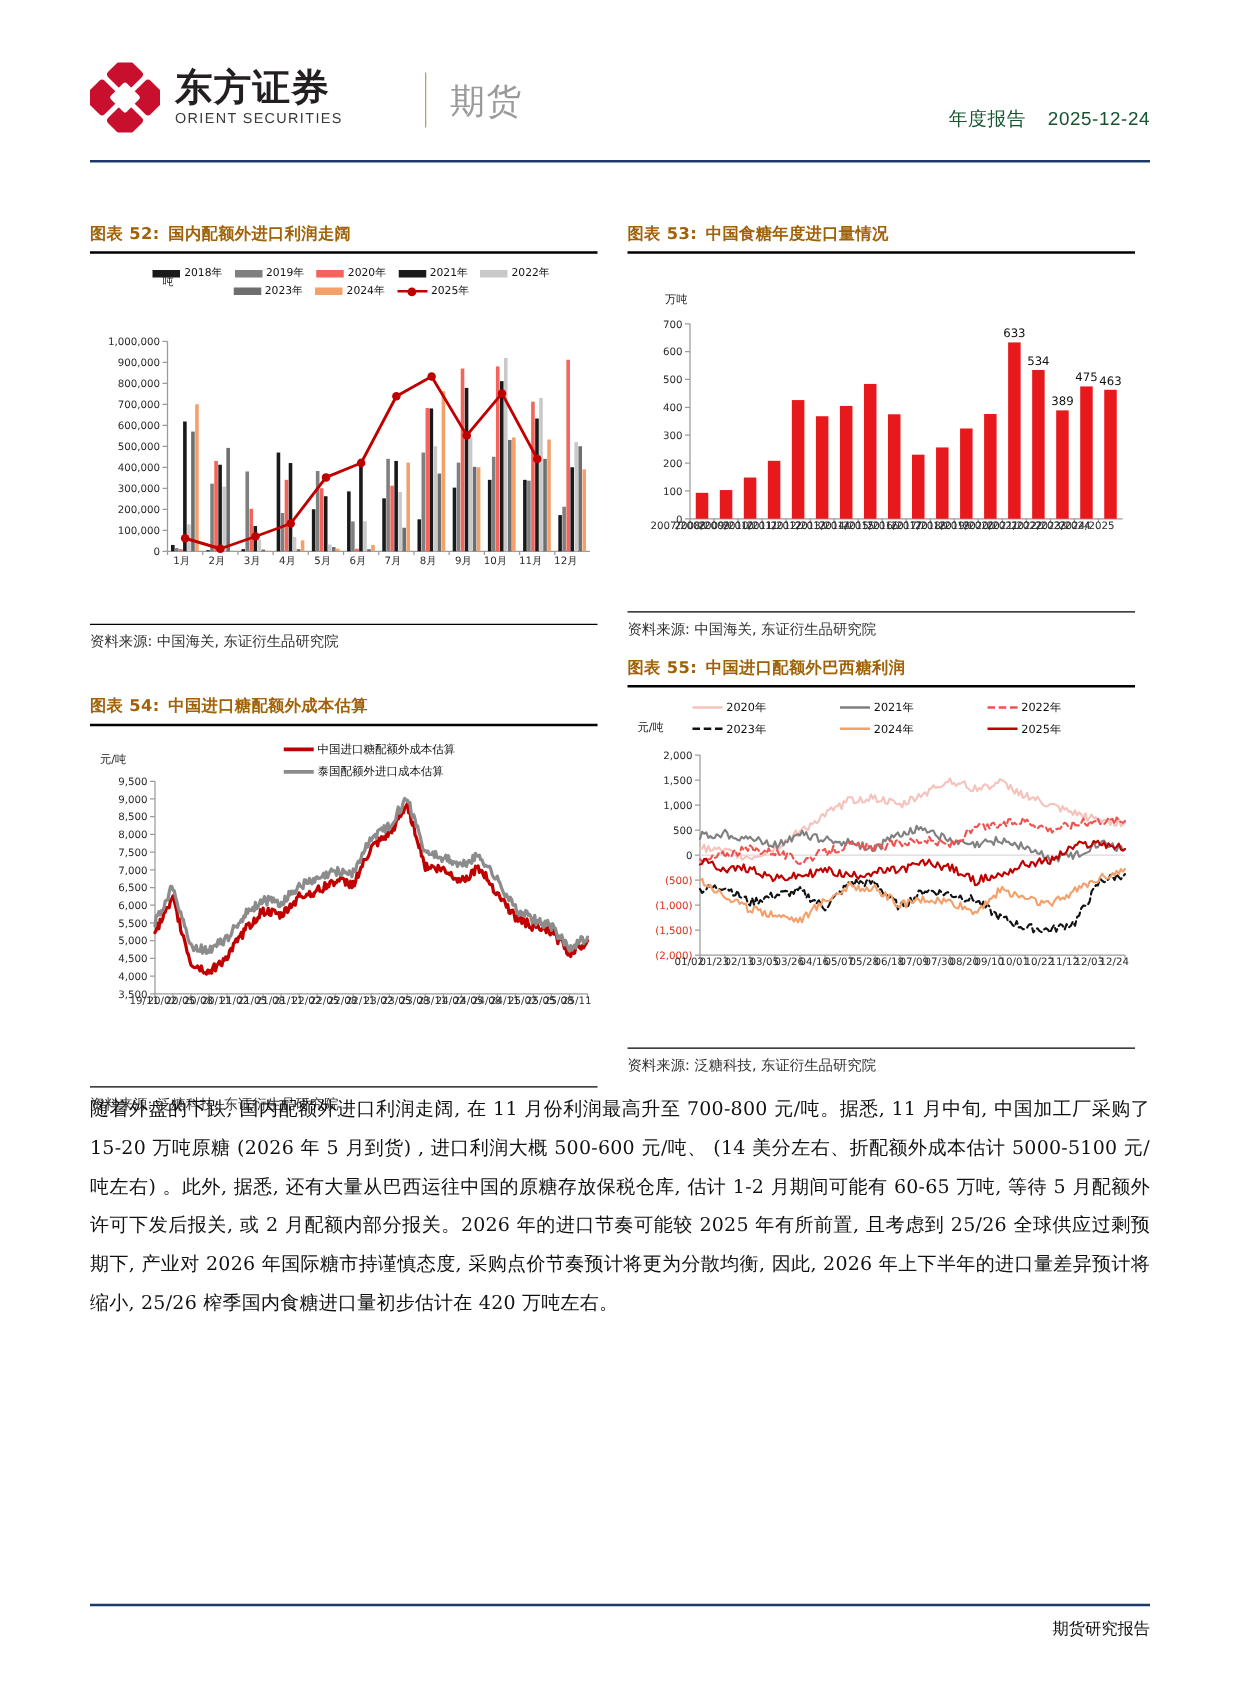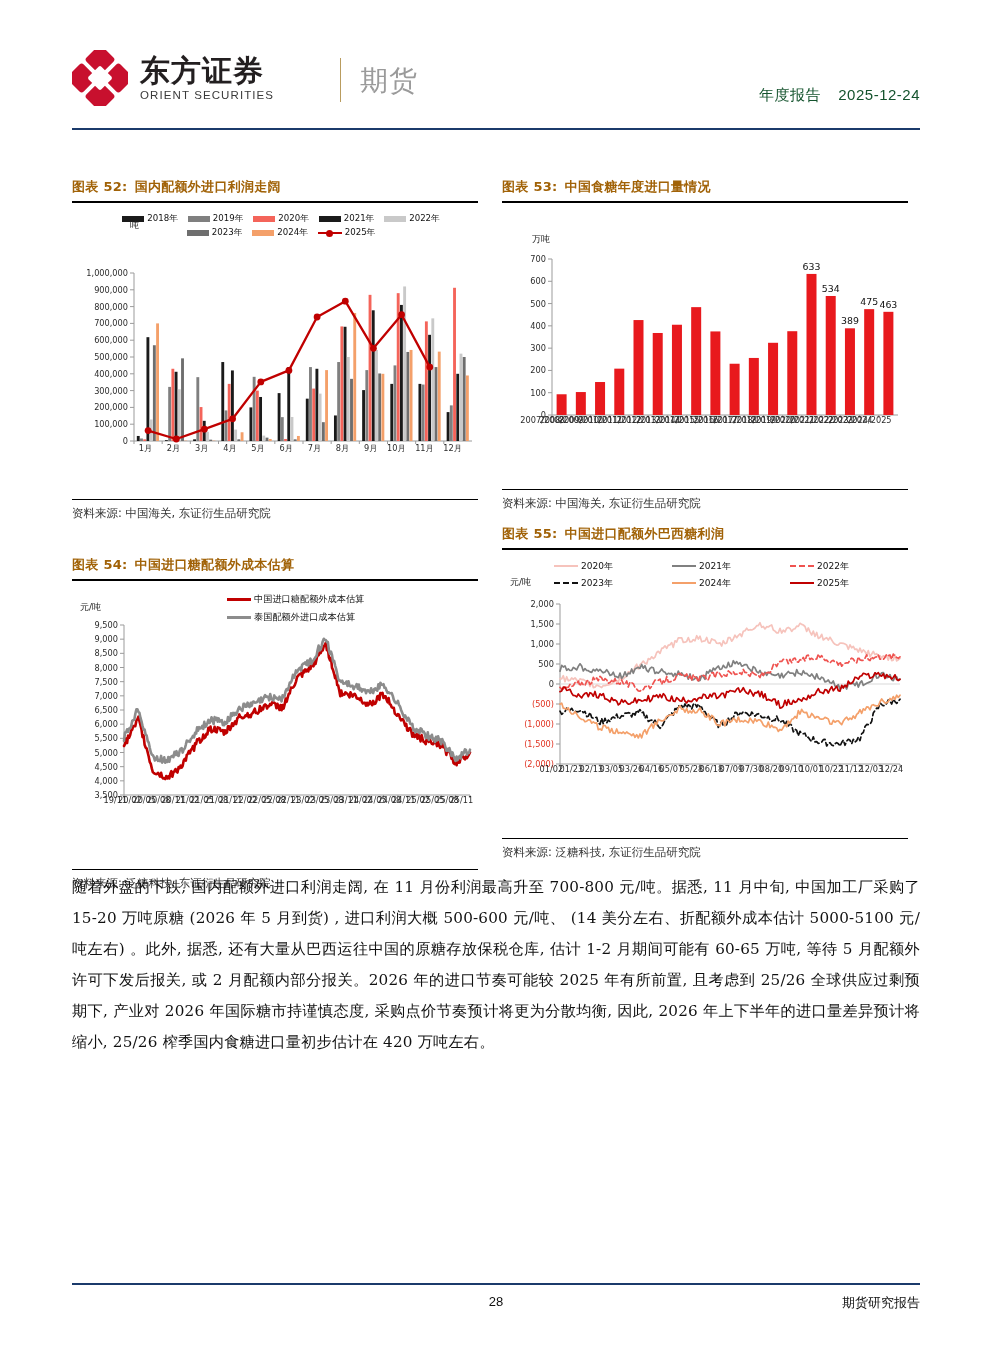--- a/index.html
+++ b/index.html
@@ -640,16 +640,15 @@
         </svg>
     </div>
     <div class="panel-foot">资料来源: 泛糖科技, 东证衍生品研究院</div>
   </div>
 
   <div class="body-text" style="top:872px;">
     <p>随着外盘的下跌, 国内配额外进口利润走阔, 在 11 月份利润最高升至 700-800 元/吨。据悉, 11 月中旬, 中国加工厂采购了 15-20 万吨原糖 (2026 年 5 月到货) , 进口利润大概 500-600 元/吨、 (14 美分左右、折配额外成本估计 5000-5100 元/吨左右) 。此外, 据悉, 还有大量从巴西运往中国的原糖存放保税仓库, 估计 1-2 月期间可能有 60-65 万吨, 等待 5 月配额外许可下发后报关, 或 2 月配额内部分报关。2026 年的进口节奏可能较 2025 年有所前置, 且考虑到 25/26 全球供应过剩预期下, 产业对 2026 年国际糖市持谨慎态度, 采购点价节奏预计将更为分散均衡, 因此, 2026 年上下半年的进口量差异预计将缩小, 25/26 榨季国内食糖进口量初步估计在 420 万吨左右。</p>
   </div>
 
   <div class="footer-rule"></div>
-  <div class="footer-page">28</div>
   <div class="footer-right">期货研究报告</div>
 
 </div>
 
 </body></html>

